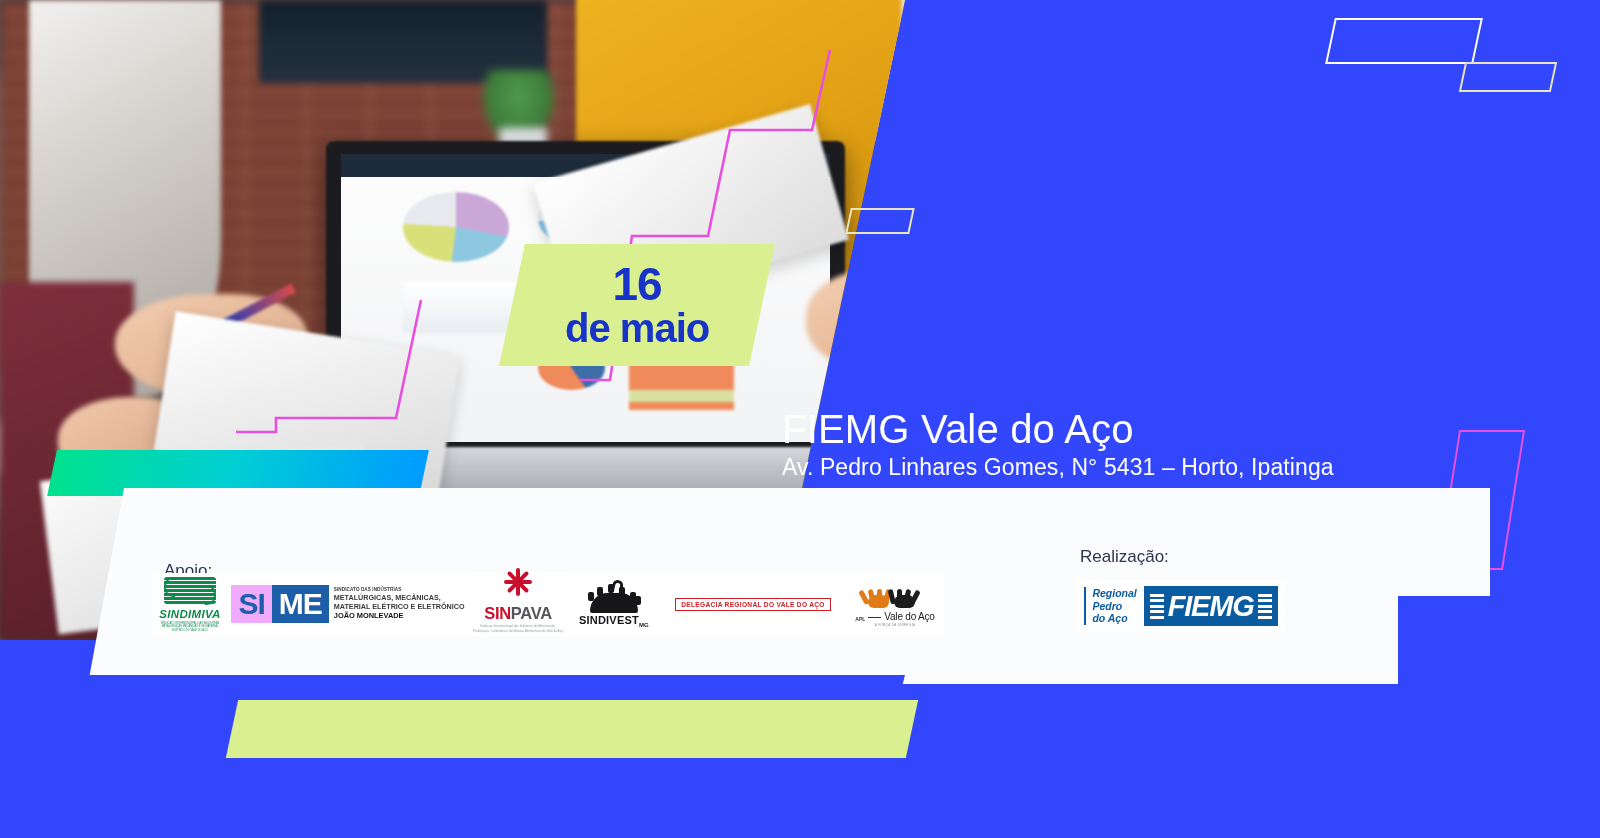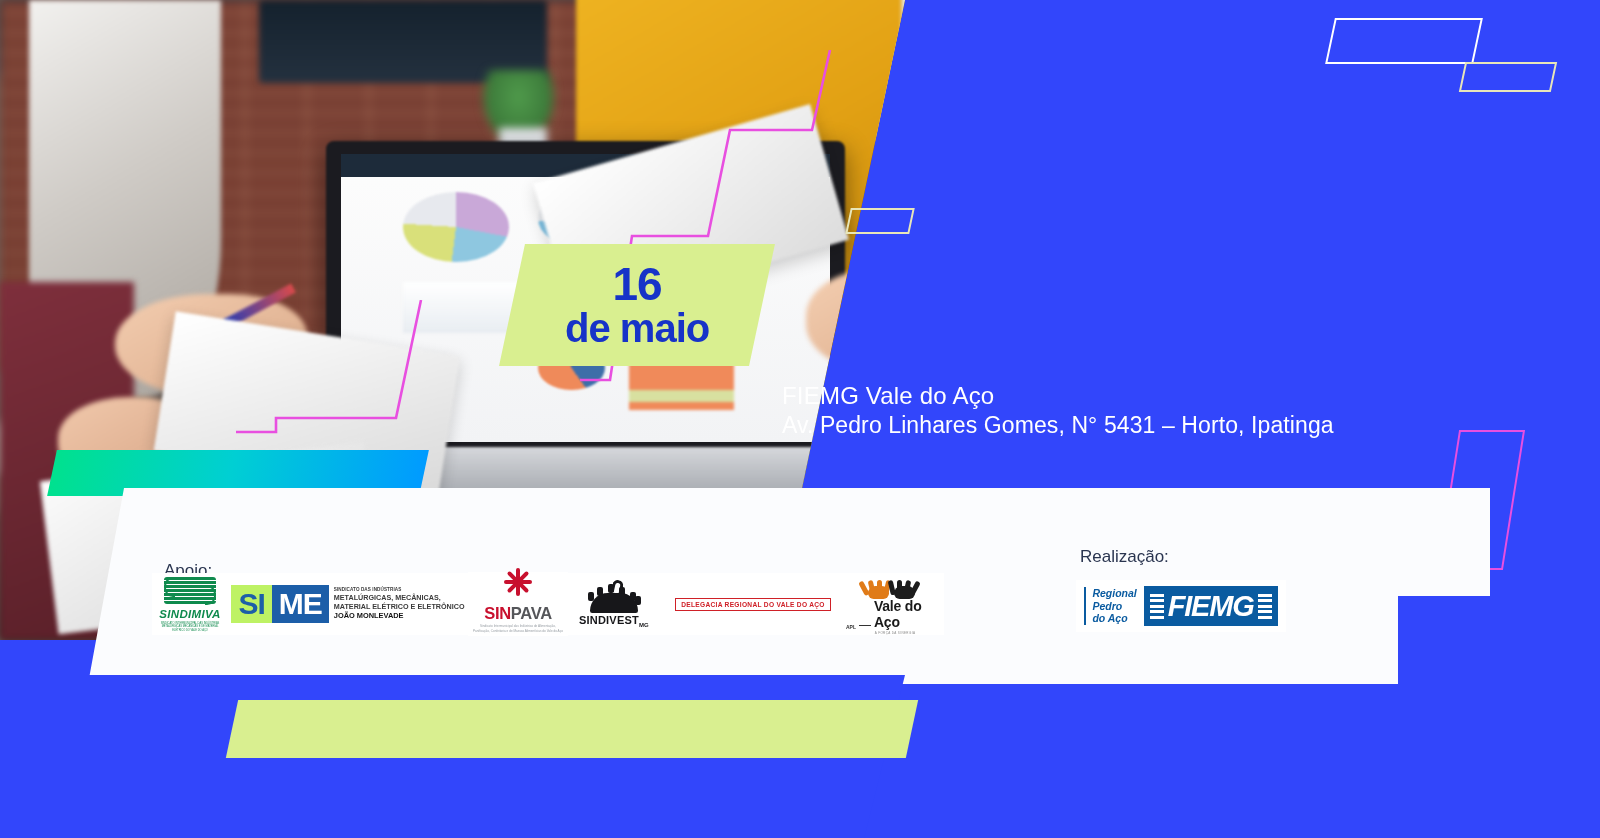--- a/index.html
+++ b/index.html
@@ -138,21 +138,21 @@
   .date-month{font-size:40px;letter-spacing:-1px;}
 
   
   .headline{position:absolute;left:980px;top:98px;width:560px;}
   .kicker{color:#ffffff;font-size:44px;font-weight:700;line-height:1;letter-spacing:-.5px;}
   .title{color:#d9ef90;font-size:68px;font-weight:700;line-height:.96;
     letter-spacing:-1.5px;margin-top:6px;}
   .title span{display:block;}
 
   .venue{position:absolute;left:782px;top:382px;color:#ffffff;}
-  .venue-name{font-size:24px;font-weight:400;letter-spacing:.2px;line-height:1.15;}
+  .venue-name{font-size:40px;font-weight:400;letter-spacing:.2px;line-height:1.15;margin-top:24px;}
   .venue-addr{font-size:23px;font-weight:400;letter-spacing:.1px;margin-top:2px;}
   .panel-edge{
     position:absolute;left:0;top:488px;width:1600px;height:196px;
     background:#fbfcfe;
     clip-path:polygon(124px 0,1490px 0,1490px 108px,1398px 108px,1398px 196px,88px 196px);
   }
 
   .panel-label{position:absolute;font-size:17px;color:#2a3550;font-weight:400;}
   .label-apoio{left:164px;top:561px;}
   .label-real{left:1080px;top:547px;}
@@ -178,21 +178,21 @@
   .sdm-s::before{content:"";position:absolute;left:0;top:1px;width:9px;height:16px;
     border:2.4px solid #0f8a4d;border-right:none;border-radius:9px 0 0 9px;}
   .sdm-s::after{content:"";position:absolute;right:0;bottom:1px;width:9px;height:16px;
     border:2.4px solid #0f8a4d;border-left:none;border-radius:0 9px 9px 0;}
   .sdm-t{font-style:italic;font-weight:700;font-size:11.5px;color:#0f8a4d;letter-spacing:.3px;}
   .sdm-sub{font-size:2.6px;color:#0f8a4d;line-height:1.25;text-align:center;width:70px;}
 
   
   .l-sime{width:240px;height:62px;gap:5px;}
   .sime-mark{display:flex;height:38px;}
-  .sime-a{background:#bef264;color:#1c5ea8;font-weight:700;font-size:30px;
+  .sime-a{background:#f0abfc;color:#1c5ea8;font-weight:700;font-size:30px;
     padding:0 7px;display:flex;align-items:center;letter-spacing:-1px;}
   .sime-b{background:#1c5ea8;color:#ffffff;font-weight:700;font-size:30px;
     padding:0 7px;display:flex;align-items:center;letter-spacing:-1px;}
   .sime-txt{font-size:7.2px;color:#3a3a3a;line-height:1.28;font-weight:600;}
   .sime-txt .tiny{font-size:4.6px;letter-spacing:.1px;}
   .sime-txt .jm{color:#111;font-weight:700;font-size:7.4px;}
 
   
   .l-sinpava{width:100px;height:64px;flex-direction:column;gap:1px;}
   .spv-star{width:30px;height:28px;position:relative;}
@@ -233,21 +233,21 @@
   .apl-h{position:absolute;width:30px;height:26px;}
   .apl-h i{position:absolute;bottom:4px;width:5px;height:15px;border-radius:3px;transform-origin:50% 100%;}
   .apl-h .palm{position:absolute;bottom:0;left:5px;width:21px;height:13px;border-radius:9px 9px 7px 7px;}
   .apl-left{left:0;}
   .apl-left i,.apl-left .palm{background:#e07b18;}
   .apl-right{left:26px;}
   .apl-right i,.apl-right .palm{background:#1c1c1c;}
   .apl-row{display:flex;align-items:flex-end;gap:3px;}
   .apl-tag{font-size:5px;color:#333;font-weight:700;}
   .apl-rule{width:13px;height:1px;background:#333;margin-bottom:4px;}
-  .apl-name{font-size:14px;color:#1a1a1a;font-weight:700;letter-spacing:-.2px;}
+  .apl-name{font-size:10px;color:#1a1a1a;font-weight:400;letter-spacing:-.2px;}
   .apl-sub{font-size:3px;color:#888;letter-spacing:.4px;}
 
   
   .l-fiemg{width:210px;height:52px;gap:7px;}
   .fmg-reg{font-size:10.5px;color:#0a5ba0;font-weight:700;line-height:1.18;
     border-left:2.5px solid #0a5ba0;padding-left:6px;font-style:italic;}
   .fmg-bar{background:#0a5ba0;display:flex;align-items:center;height:40px;padding:10px 6px;gap:4px;}
   .fmg-stripes{display:flex;flex-direction:column;gap:2.5px;}
   .fmg-stripes i{width:14px;height:3px;background:#ffffff;}
   .fmg-word{color:#ffffff;font-weight:700;font-size:29px;font-style:italic;letter-spacing:-1.2px;}

